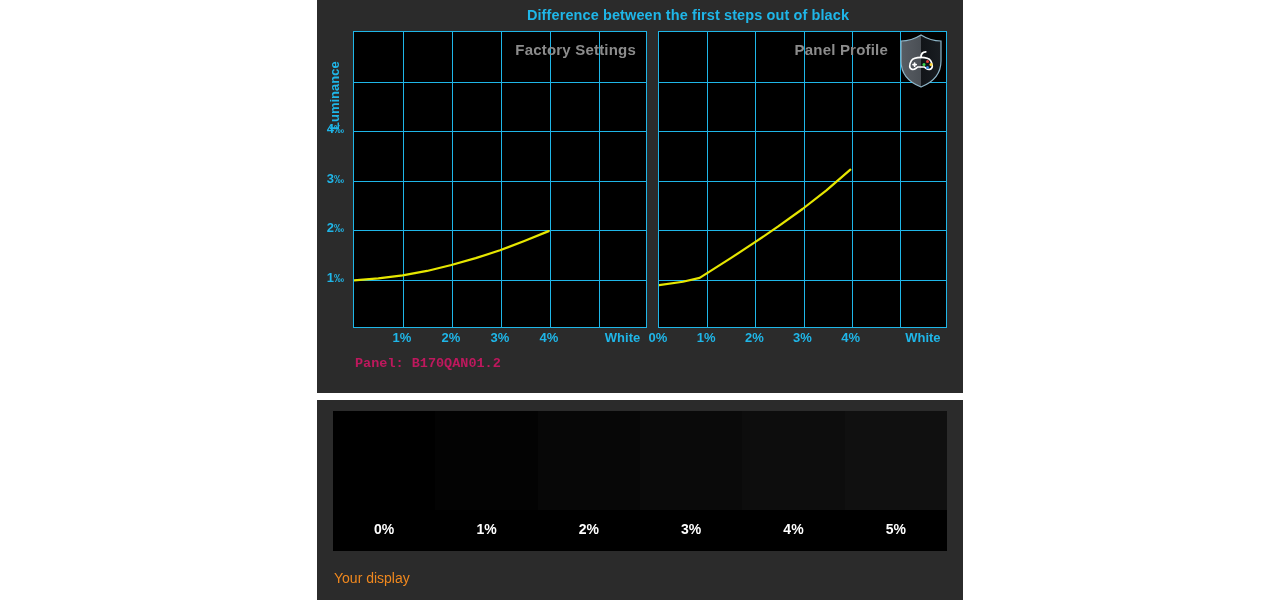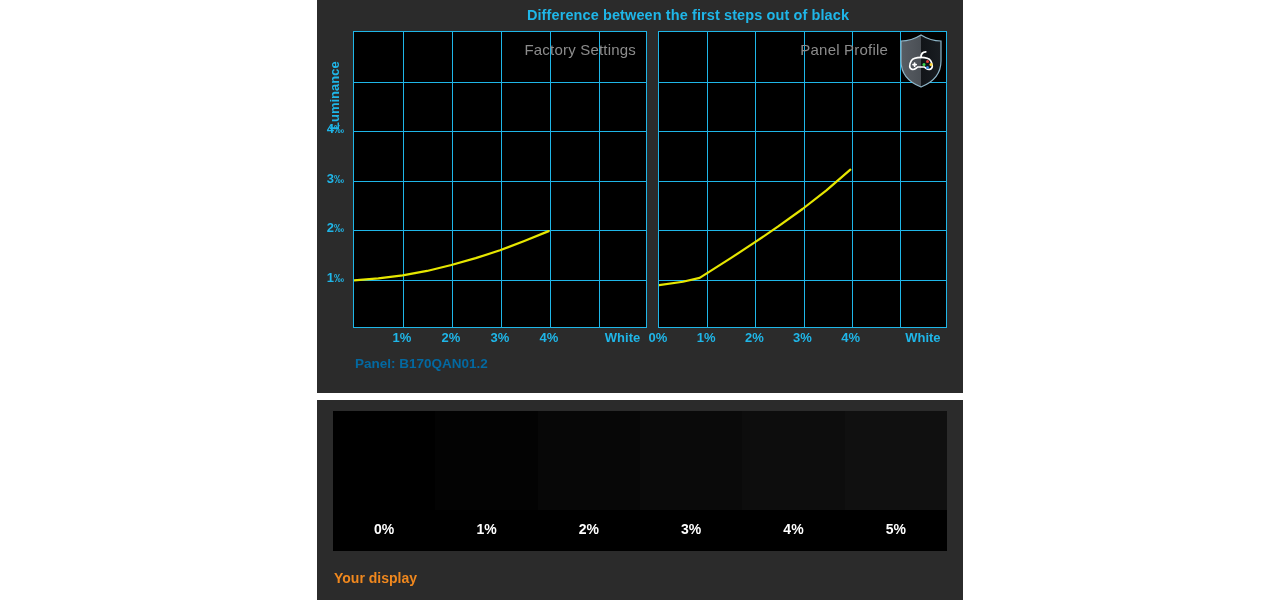--- a/index.html
+++ b/index.html
@@ -27,43 +27,43 @@
   .plot{position:absolute;top:31px;height:297px;background:#000000;
     box-sizing:border-box;border:1px solid #1fb6e8;}
   .plot.left{left:353px;width:294px;}
   .plot.right{left:658px;width:289px;}
   .plot .grid{position:absolute;inset:0;overflow:hidden;}
   .gl-v,.gl-h{position:absolute;background:#1fb6e8;}
   .gl-v{top:0;bottom:0;width:1px;}
   .gl-h{left:0;right:0;height:1px;}
 
   .plot-label{position:absolute;top:9px;right:10px;color:#8c8c8c;
-    font-size:15px;font-weight:400;letter-spacing:.2px;white-space:nowrap;}
+    font-size:15px;font-weight:700;letter-spacing:.2px;white-space:nowrap;}
   .plot.right .plot-label{right:58px;}
 
   .curve{position:absolute;inset:0;width:100%;height:100%;}
 
   .badge{position:absolute;top:1px;right:1px;width:48px;height:56px;}
 
   
   .xtick{position:absolute;color:#1fb6e8;font-size:13px;font-weight:bold;
     text-align:center;transform:translateX(-50%);white-space:nowrap;}
 
-  .panel-note{position:absolute;left:355px;top:356px;color:#0369a1;
-    font-size:13.5px;font-weight:bold;}
+  .panel-note{position:absolute;left:355px;top:356px;color:#be185d;
+    font-size:13.5px;font-weight:bold;font-family:Liberation Mono, monospace;}
 
   
   .strip{position:absolute;left:333px;top:411px;width:614px;height:140px;background:#000;
     display:flex;}
   .strip .cell{flex:1;height:100%;position:relative;}
   .strip .cell .swatch{position:absolute;left:0;right:0;top:0;height:99px;}
   .strip .cell .lbl{position:absolute;left:0;right:0;bottom:14px;text-align:center;
     color:#ffffff;font-size:14px;font-weight:bold;}
   .your-display{position:absolute;left:334px;top:570px;color:#f0881e;
-    font-size:14px;font-weight:bold;}
+    font-size:14px;font-weight:normal;}
 </style>
 </head>
 <body>
 
 <div class="stage">
 
   <div class="panel-top"></div>
   <div class="panel-bottom"></div>
 
   <div class="chart-title">Difference between the first steps out of black</div>

